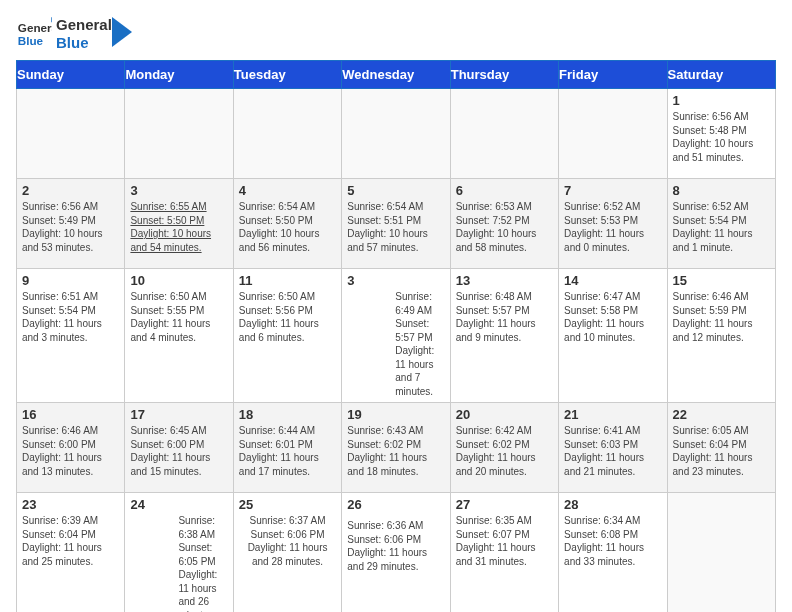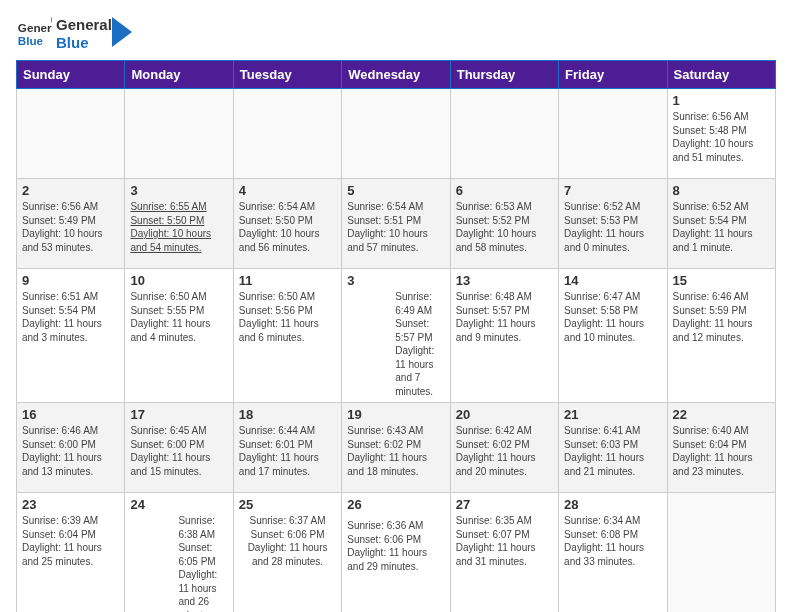--- a/index.html
+++ b/index.html
@@ -36,24 +36,24 @@
     .location {
       font-size: 14px;
       color: #555;
     }
     table {
       width: 100%;
       border-collapse: collapse;
       table-layout: fixed;
     }
     thead th {
-      background: #4c1d95;
+      background: #1d4ed8;
       color: #fff;
       text-align: left;
-      padding: 6px 6px;
+      padding: 6px 0;
       font-size: 13px;
       font-weight: bold;
       border: 1px solid #1a6fc4;
     }
     tbody td {
       border: 1px solid #ccc;
       vertical-align: top;
       padding: 4px 5px;
       font-size: 10.5px;
       color: #333;
@@ -157,21 +157,21 @@
         <td>
           <div class="day-num">5</div>
           <div class="day-info" style="white-space: pre-line;">Sunrise: 6:54 AM
 Sunset: 5:51 PM
 Daylight: 10 hours
 and 57 minutes.</div>
         </td>
         <td>
           <div class="day-num">6</div>
           <div class="day-info" style="white-space: pre-line;">Sunrise: 6:53 AM
-Sunset: 5:52 PM
+Sunset: 7:52 PM
 Daylight: 10 hours
 and 58 minutes.</div>
         </td>
         <td>
           <div class="day-num">7</div>
           <div class="day-info" style="white-space: pre-line;">Sunrise: 6:52 AM
 Sunset: 5:53 PM
 Daylight: 11 hours
 and 0 minutes.</div>
         </td>
@@ -272,21 +272,21 @@
         </td>
         <td>
           <div class="day-num">21</div>
           <div class="day-info" style="white-space: pre-line;">Sunrise: 6:41 AM
 Sunset: 6:03 PM
 Daylight: 11 hours
 and 21 minutes.</div>
         </td>
         <td>
           <div class="day-num">22</div>
-          <div class="day-info" style="white-space: pre-line;">Sunrise: 6:40 AM
+          <div class="day-info" style="white-space: pre-line;">Sunrise: 6:05 AM
 Sunset: 6:04 PM
 Daylight: 11 hours
 and 23 minutes.</div>
         </td>
       </tr>
       <tr>
         <td>
           <div class="day-num">23</div>
           <div class="day-info" style="white-space: pre-line;">Sunrise: 6:39 AM
 Sunset: 6:04 PM

